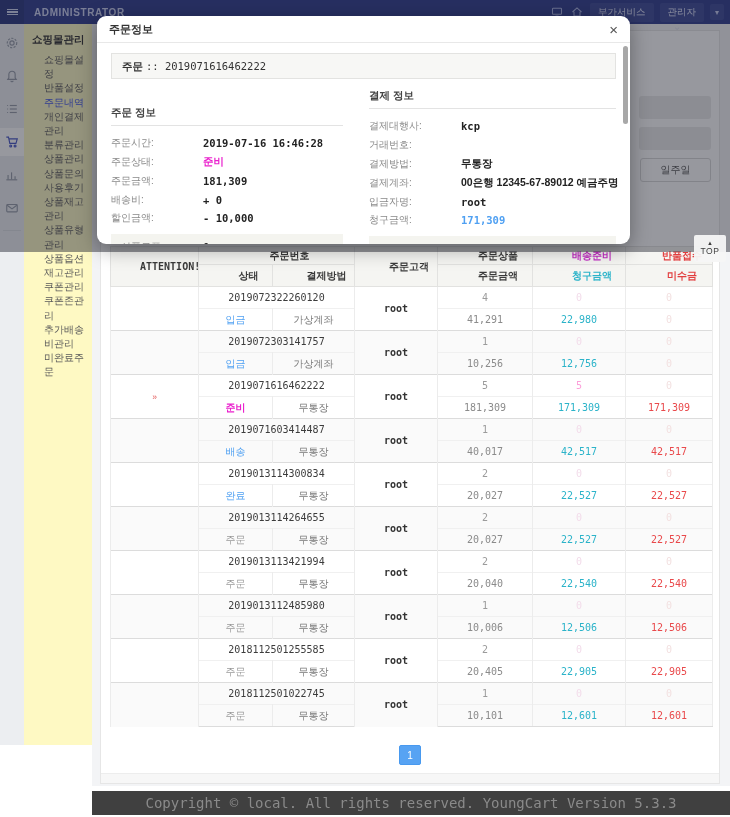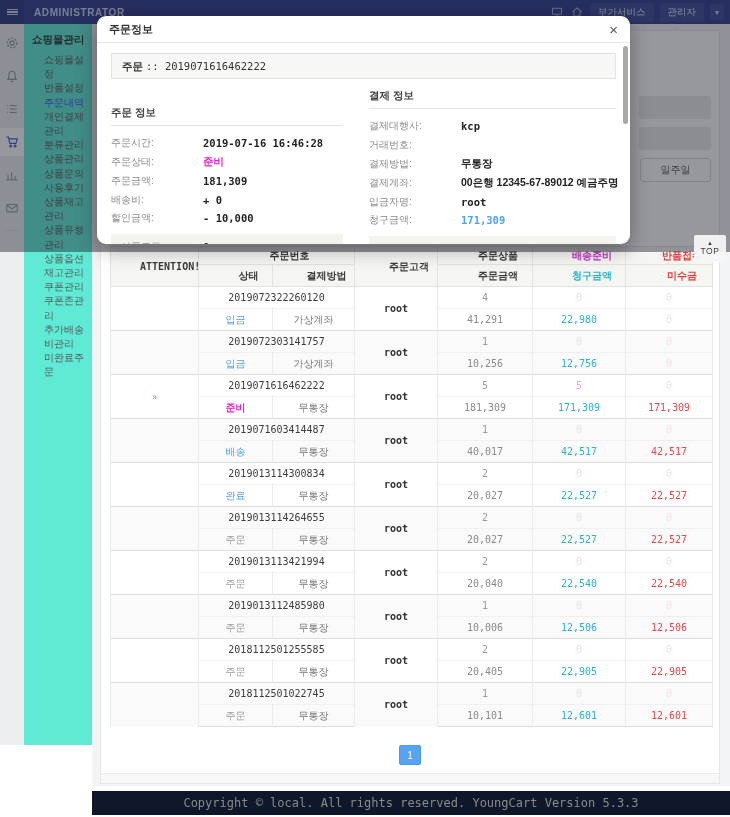--- a/index.html
+++ b/index.html
@@ -19,21 +19,21 @@
 
   
   .rail{position:absolute;left:0;top:24px;width:24px;height:721px;background:#eceef1;z-index:4;}
   .rail-item{width:24px;height:28px;margin-top:5px;display:flex;align-items:center;justify-content:center;cursor:pointer;}
   .rail-item.active{background:#ffffff;}
   .rail-item svg{stroke:#939aa7;fill:none;stroke-width:1.3;}
   .rail-item.active svg{stroke:#4353c5;}
   .rail-divider{height:1px;background:#dcdfe3;margin:8px 3px 0 3px;}
 
   
-  .sidebar{position:absolute;left:24px;top:24px;width:68px;height:721px;background:#5eead4;z-index:4;padding:0;}
+  .sidebar{position:absolute;left:24px;top:24px;width:68px;height:721px;background:#fef9c3;z-index:4;padding:0;}
   .sb-title{font-size:10.5px;font-weight:bold;color:#2f2f2f;padding:9px 0 4px 8px;}
   .sb-list{list-style:none;margin:0;padding:2px 4px 0 8px;}
   .sb-list li{font-size:10px;line-height:14.2px;color:#5a5a5a;cursor:pointer;word-break:break-all;margin-left:12px;}
   .sb-list li.active{color:#3950e8;}
 
   
   .content{position:absolute;left:92px;top:24px;width:638px;height:762px;background:#f3f4f6;z-index:1;}
   .panel{position:absolute;left:8px;top:6px;width:620px;height:754px;background:#fff;border:1px solid #e6e6e6;box-sizing:border-box;}
   .panel-footer{position:absolute;left:0;bottom:0;width:100%;height:10px;background:#f7f7f7;border-top:1px solid #ededed;box-sizing:border-box;}
 
@@ -92,22 +92,22 @@
   .coupon-box .m-label{width:82px;}
   .modal-scrollbar{position:absolute;right:2px;top:30px;width:5px;height:78px;background:#a8a8a8;border-radius:3px;z-index:61;}
 
   
   .top-btn{position:absolute;left:694px;top:235px;width:32px;height:27px;background:rgba(246,246,246,.95);border-radius:2px;z-index:70;
            display:flex;flex-direction:column;align-items:center;justify-content:center;cursor:pointer;color:#3c3c3c;}
   .top-btn .tri{font-size:6px;line-height:5px;}
   .top-btn .lbl{font-size:8.5px;letter-spacing:.5px;}
 
   
-  .copyright{position:absolute;left:92px;top:791px;width:638px;height:24px;background:#0f172a;
-             display:flex;align-items:center;justify-content:center;color:#8a8a8a;font-size:12px;}
+  .copyright{position:absolute;left:92px;top:791px;width:638px;height:24px;background:#404040;
+             display:flex;align-items:center;justify-content:center;color:#8a8a8a;font-size:14px;}
 </style>
 </head>
 <body>
 
 <div class="stage">
 
   <div class="topbar">
     <div class="menu-toggle">
       <span>
           <span class="bar"></span>

